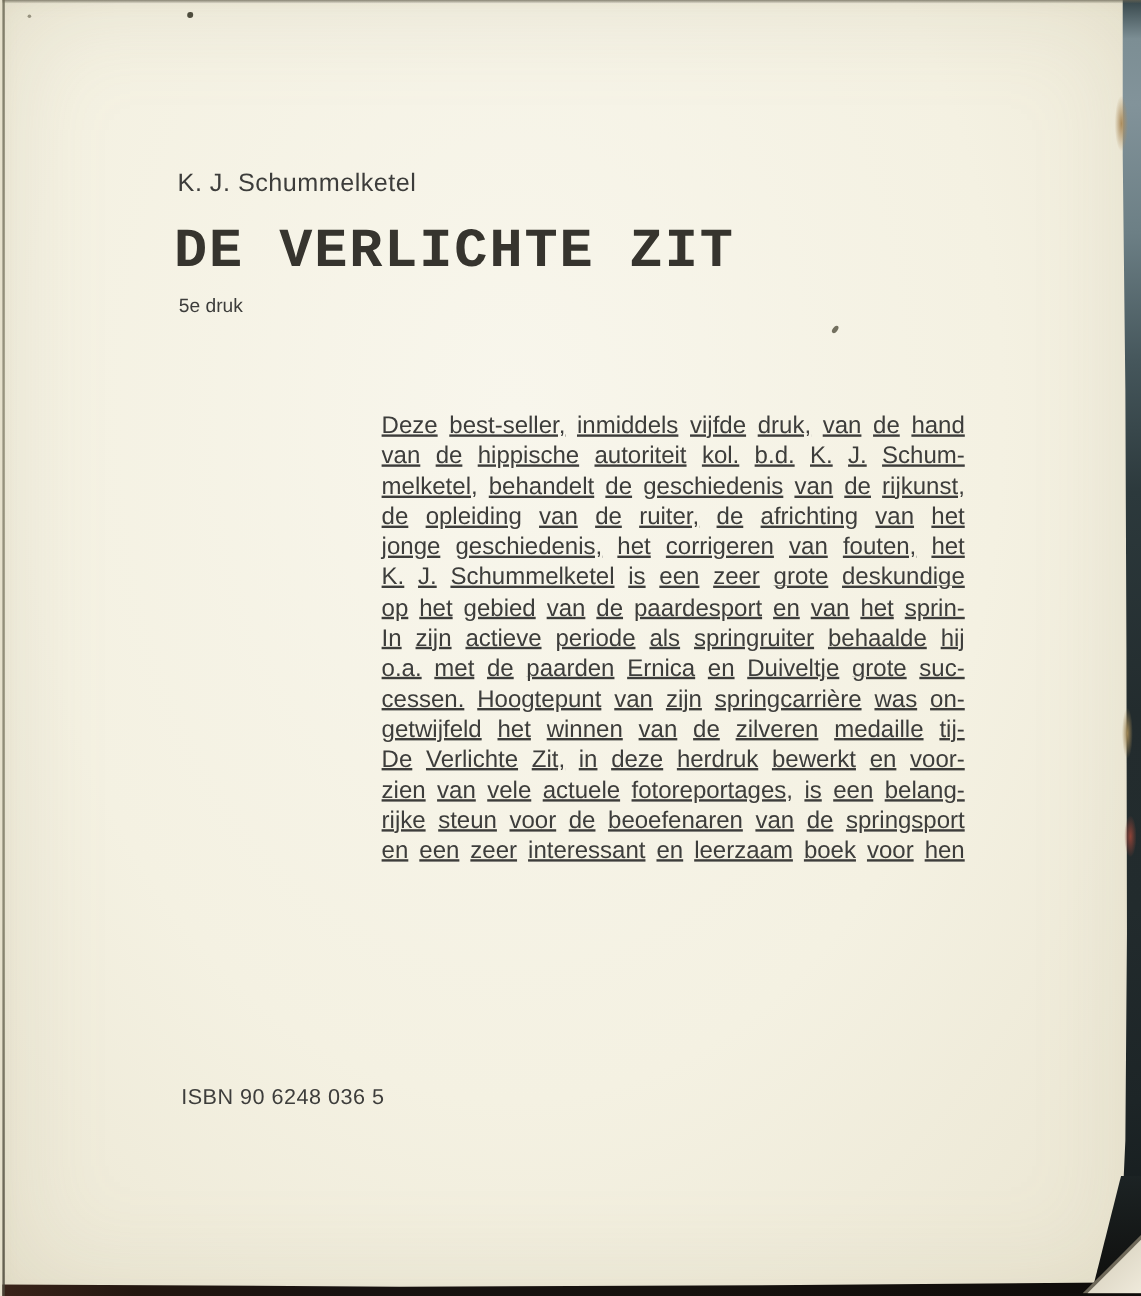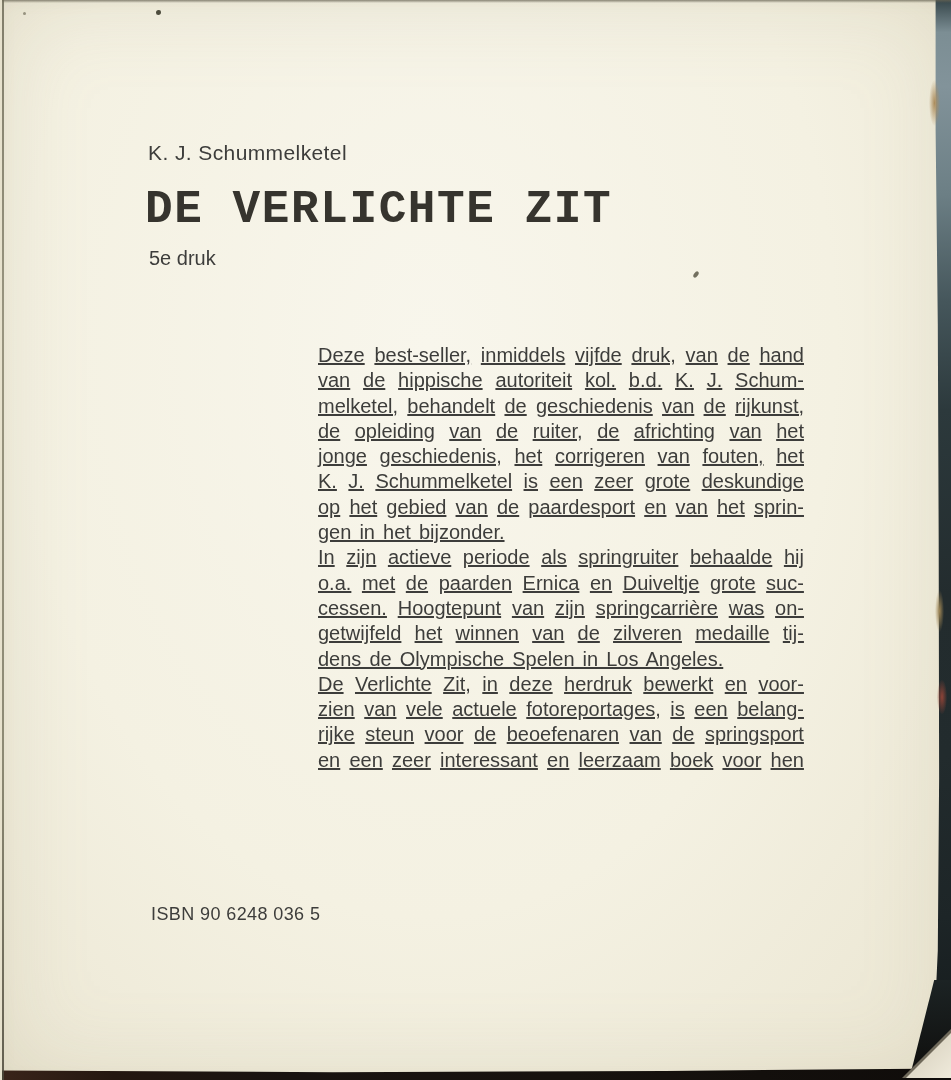--- a/index.html
+++ b/index.html
@@ -15,21 +15,21 @@
     background:radial-gradient(ellipse at 45% 32%, var(--paper-hi) 0%, var(--paper) 55%, var(--paper-lo) 100%);
     font-family:"Liberation Sans",sans-serif;color:var(--ink);
   }
   .paper-vignette{position:absolute;inset:0;pointer-events:none;
     box-shadow:inset 0 0 90px rgba(167,156,118,.20), inset 0 0 16px rgba(167,156,118,.12);}
 
   .author{position:absolute;left:148px;top:141px;font-size:21px;letter-spacing:.4px;color:var(--ink);}
   .title{position:absolute;left:145px;top:184px;margin:0;
     font-family:Liberation Mono, monospace;font-weight:700;font-size:46px;
     letter-spacing:1.6px;color:var(--title-ink);white-space:nowrap;}
-  .edition{position:absolute;left:149px;top:247px;font-size:20px;color:var(--ink);}
+  .edition{position:absolute;left:149px;top:247px;font-size:16px;color:var(--ink);}
 
   .blurb{position:absolute;left:318px;top:344px;width:486px;font-size:20px;color:var(--ink);}
   .blurb .line{display:flex;justify-content:space-between;height:25.3px;overflow:visible;text-decoration:underline;}
   .blurb .line.last{display:block;word-spacing:2.5px;white-space:nowrap;}
 
   .isbn{position:absolute;left:151px;top:904px;font-size:18px;letter-spacing:.4px;color:var(--ink);}
 
   
   .edge-top{position:absolute;top:0;left:0;width:100%;height:3px;z-index:4;
     background:linear-gradient(180deg, rgba(104,100,84,.75), rgba(104,100,84,0));}
@@ -143,21 +143,20 @@
         <span>het</span>
         <span>gebied</span>
         <span>van</span>
         <span>de</span>
         <span>paardesport</span>
         <span>en</span>
         <span>van</span>
         <span>het</span>
         <span>sprin-</span>
       </div>
-      <div class="line last">gen in het bijzonder.</div>
       <div class="line">
         <span>In</span>
         <span>zijn</span>
         <span>actieve</span>
         <span>periode</span>
         <span>als</span>
         <span>springruiter</span>
         <span>behaalde</span>
         <span>hij</span>
       </div>
@@ -184,21 +183,20 @@
       <div class="line">
         <span>getwijfeld</span>
         <span>het</span>
         <span>winnen</span>
         <span>van</span>
         <span>de</span>
         <span>zilveren</span>
         <span>medaille</span>
         <span>tij-</span>
       </div>
-      <div class="line last">dens de Olympische Spelen in Los Angeles.</div>
       <div class="line">
         <span>De</span>
         <span>Verlichte</span>
         <span>Zit,</span>
         <span>in</span>
         <span>deze</span>
         <span>herdruk</span>
         <span>bewerkt</span>
         <span>en</span>
         <span>voor-</span>

